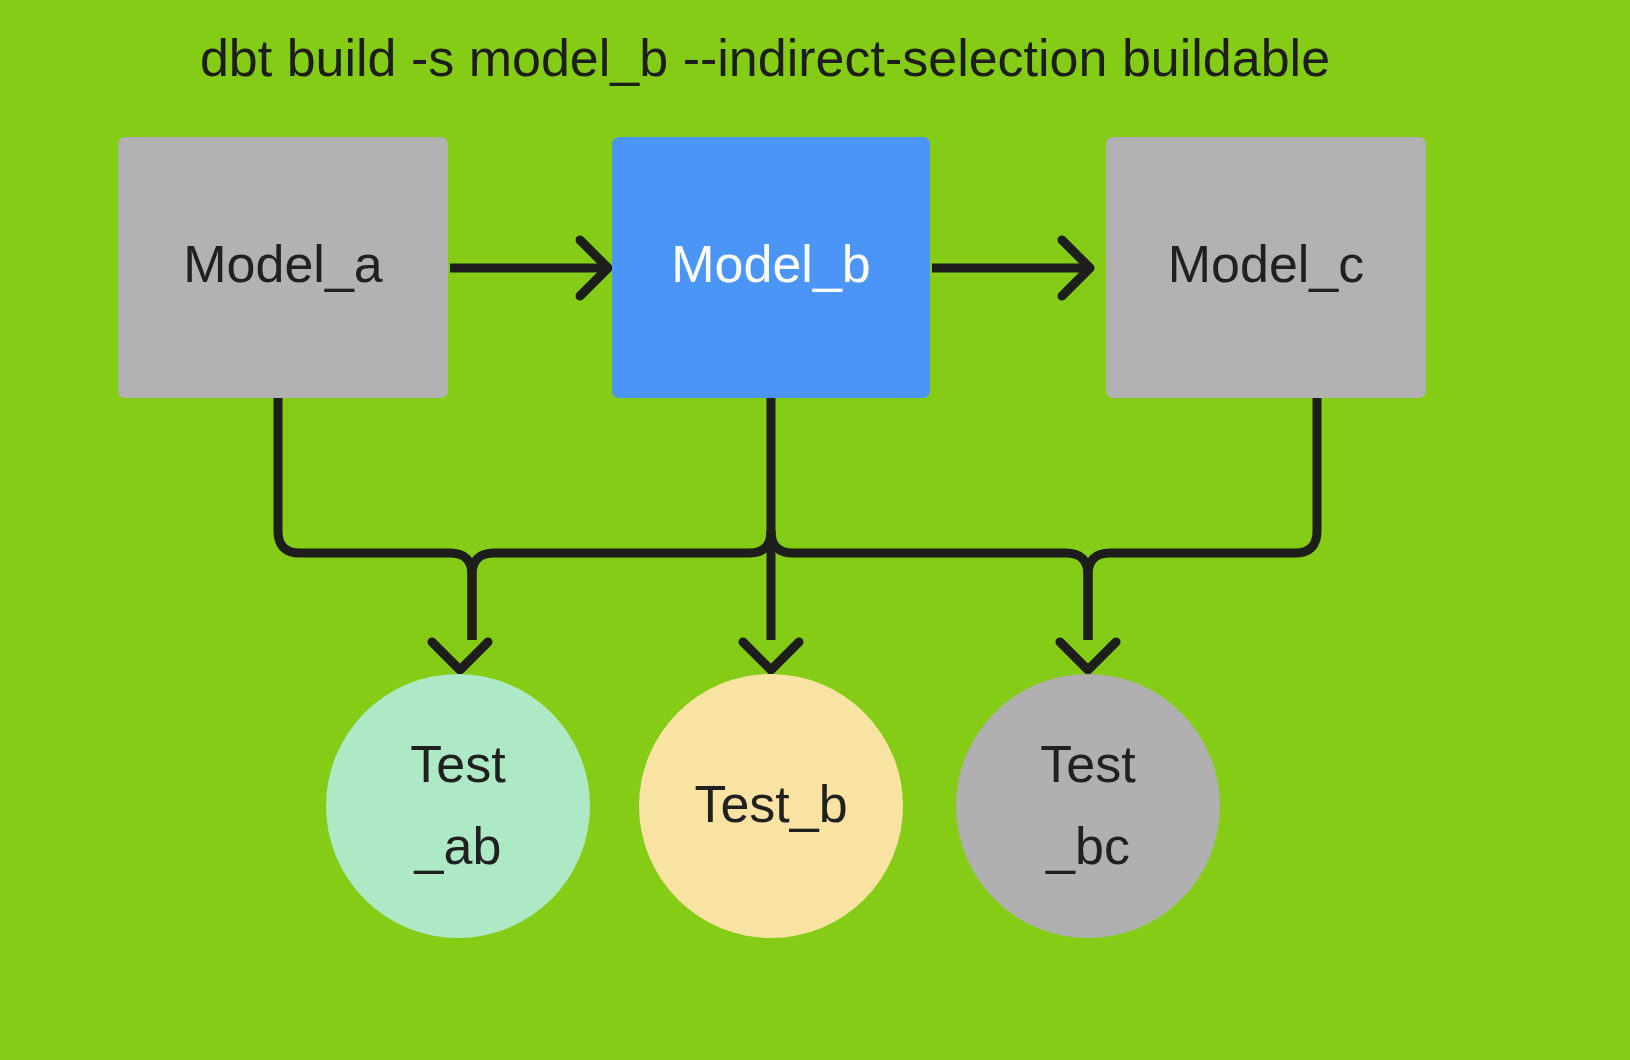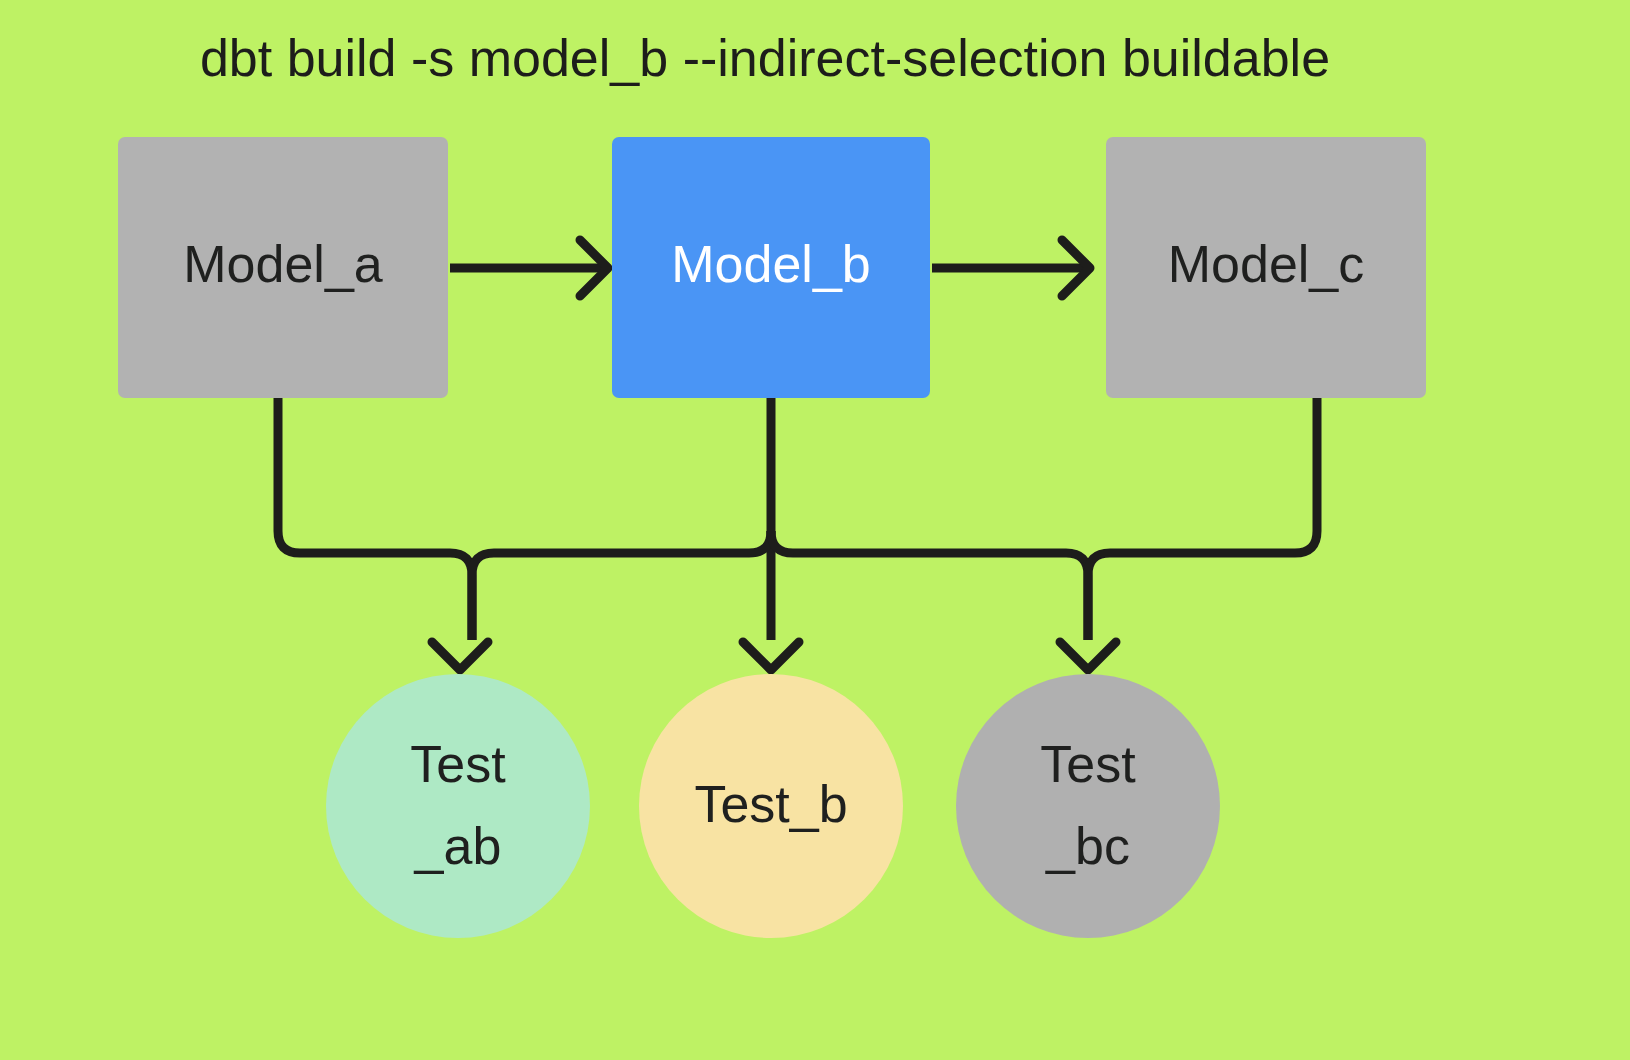--- a/index.html
+++ b/index.html
@@ -10,21 +10,21 @@
   body {
     width: 1630px;
     height: 1060px;
     overflow: hidden;
     font-family: "Liberation Sans", sans-serif;
   }
   #diagram-root {
     position: relative;
     width: 1630px;
     height: 1060px;
-    background: #bef264;
+    background: #84cc16;
   }
   svg.diagram-canvas {
     position: absolute;
     top: 0;
     left: 0;
     width: 1630px;
     height: 1060px;
     display: block;
   }
   .node-label {

